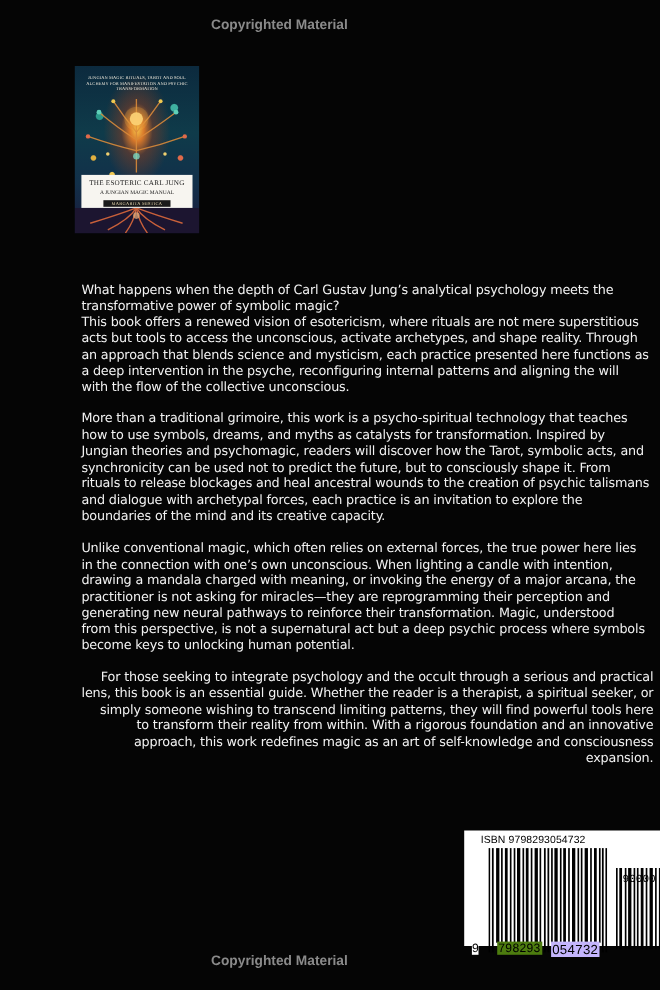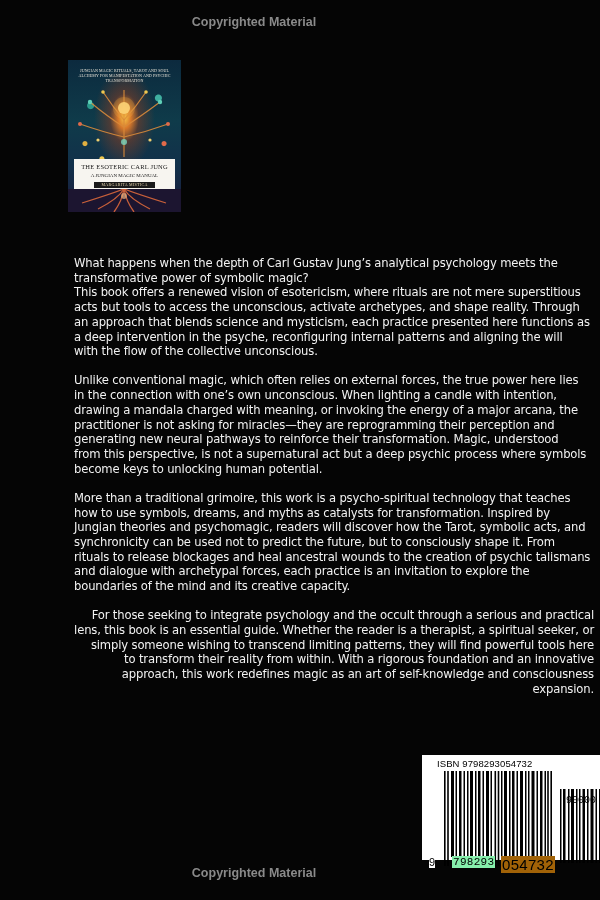--- a/index.html
+++ b/index.html
@@ -185,35 +185,35 @@
       top: 101px;
       font-family: "Liberation Sans", sans-serif;
       font-size: 11px;
       color: #000;
       background: #fff;
     }
     .digit-left {
       position: absolute;
       left: 30px;
       top: 101px;
-      font-family: Liberation Mono, monospace;
+      font-family: Liberation Sans, sans-serif;
       font-size: 11px;
       color: #000;
-      background: #86efac;
+      background: #4d7c0f;
       padding: 0 1px;
       letter-spacing: 0.3px;
     }
     .digit-right {
       position: absolute;
       left: 79px;
       top: 101px;
       font-family: "Liberation Sans", sans-serif;
-      font-size: 15px;
-      color: #000;
-      background: #a16207;
+      font-size: 12px;
+      color: #000;
+      background: #c4b5fd;
       padding: 0 1px;
       letter-spacing: 0.3px;
     }
   </style>
 </head>
 <body>
 
 <div class="watermark top">Copyrighted Material</div>
 
 <div class="cover">
@@ -261,34 +261,34 @@
 </div>
 
 <div class="blurb">
   <p>What happens when the depth of Carl Gustav Jung’s analytical psychology meets the
 transformative power of symbolic magic?
 This book offers a renewed vision of esotericism, where rituals are not mere superstitious
 acts but tools to access the unconscious, activate archetypes, and shape reality. Through
 an approach that blends science and mysticism, each practice presented here functions as
 a deep intervention in the psyche, reconfiguring internal patterns and aligning the will
 with the flow of the collective unconscious.</p>
+  <p>More than a traditional grimoire, this work is a psycho-spiritual technology that teaches
+how to use symbols, dreams, and myths as catalysts for transformation. Inspired by
+Jungian theories and psychomagic, readers will discover how the Tarot, symbolic acts, and
+synchronicity can be used not to predict the future, but to consciously shape it. From
+rituals to release blockages and heal ancestral wounds to the creation of psychic talismans
+and dialogue with archetypal forces, each practice is an invitation to explore the
+boundaries of the mind and its creative capacity.</p>
   <p>Unlike conventional magic, which often relies on external forces, the true power here lies
 in the connection with one’s own unconscious. When lighting a candle with intention,
 drawing a mandala charged with meaning, or invoking the energy of a major arcana, the
 practitioner is not asking for miracles—they are reprogramming their perception and
 generating new neural pathways to reinforce their transformation. Magic, understood
 from this perspective, is not a supernatural act but a deep psychic process where symbols
 become keys to unlocking human potential.</p>
-  <p>More than a traditional grimoire, this work is a psycho-spiritual technology that teaches
-how to use symbols, dreams, and myths as catalysts for transformation. Inspired by
-Jungian theories and psychomagic, readers will discover how the Tarot, symbolic acts, and
-synchronicity can be used not to predict the future, but to consciously shape it. From
-rituals to release blockages and heal ancestral wounds to the creation of psychic talismans
-and dialogue with archetypal forces, each practice is an invitation to explore the
-boundaries of the mind and its creative capacity.</p>
   <p class="tight">For those seeking to integrate psychology and the occult through a serious and practical
 lens, this book is an essential guide. Whether the reader is a therapist, a spiritual seeker, or
 simply someone wishing to transcend limiting patterns, they will find powerful tools here
 to transform their reality from within. With a rigorous foundation and an innovative
 approach, this work redefines magic as an art of self-knowledge and consciousness
 expansion.</p>
 </div>
 
 <div class="barcode-box">
   <div class="isbn-label">ISBN 9798293054732</div>

